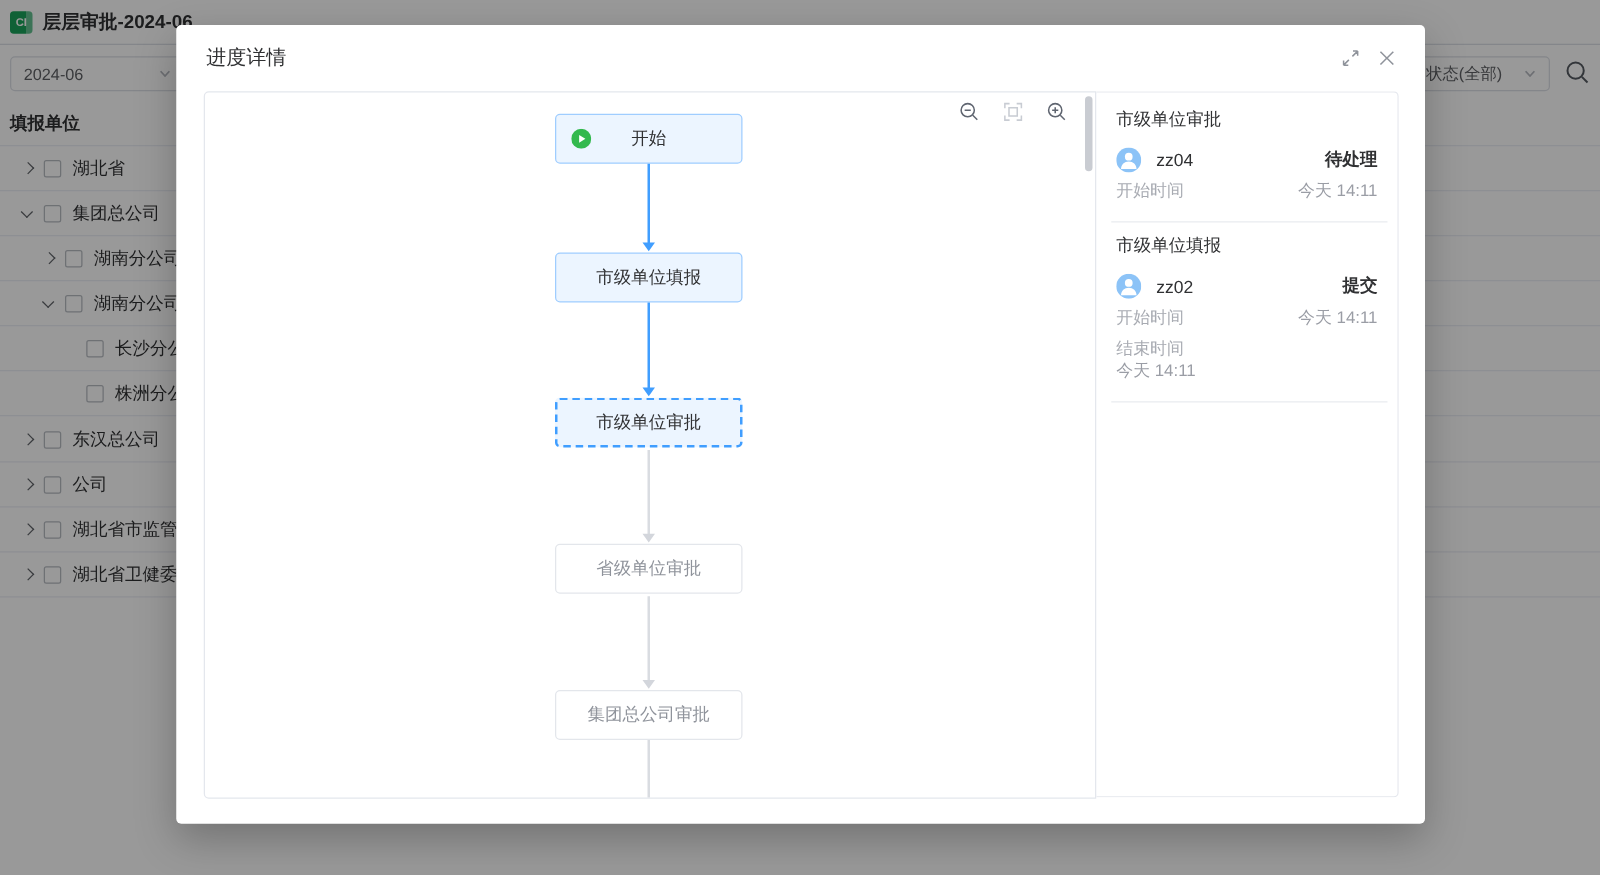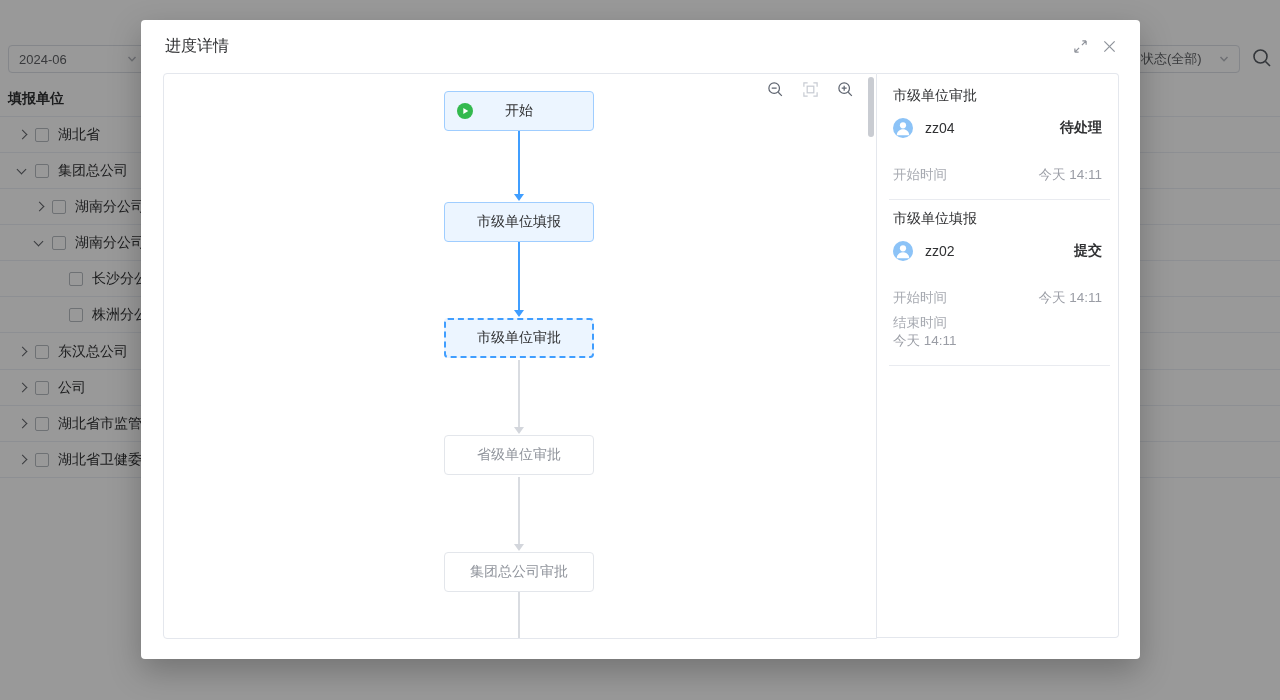--- a/index.html
+++ b/index.html
@@ -80,34 +80,38 @@
   .e1 { top:57px;  height:64px; } .e2 { top:168px; height:69px; }
   .e3 { top:286px; height:68px; } .e4 { top:403px; height:68px; }
   .e5 { top:518px; height:47px; }
 
   
   .card-title { font-size:14px; color:#303133; margin-top:2px; }
   .user-row { display:flex; align-items:center; margin-top:13px; }
   .avatar { width:20px; height:20px; flex:0 0 auto; }
   .user-name { font-size:14px; color:#303133; margin-left:12px; flex:1; }
   .user-status { font-size:14px; color:#303133;font-weight:bold; }
-  .time-row { display:flex; justify-content:space-between; margin-top:28px;
+  .time-row { display:flex; justify-content:space-between; margin-top:6px;
     font-size:13.5px; }
   .time-row .t-label { color:#a8abb2; }
   .time-row .t-value { color:#9a9da5; }
   .time-row + .time-row { margin-top:7px;flex-direction:column; }
   .card-divider { border:none; border-top:1px solid #e9ebf0; margin:15px -8px 10px -4px; }
 </style>
 </head>
 <body>
 
 <div class="stage">
 
   <div class="page">
 
+    <div class="topbar">
+      <div class="app-logo">CI</div>
+      <div class="app-title">层层审批-2024-06</div>
+    </div>
 
     <div class="select month-select">
       <span>2024-06</span>
       <svg class="chev" viewBox="0 0 10 10">
         <polyline points="1.5,3 5,6.8 8.5,3" fill="none" stroke="#b6b9c0" stroke-width="1.4"></polyline>
       </svg>
     </div>
 
     <div class="select status-select">
       <span>定状态(全部)</span>

